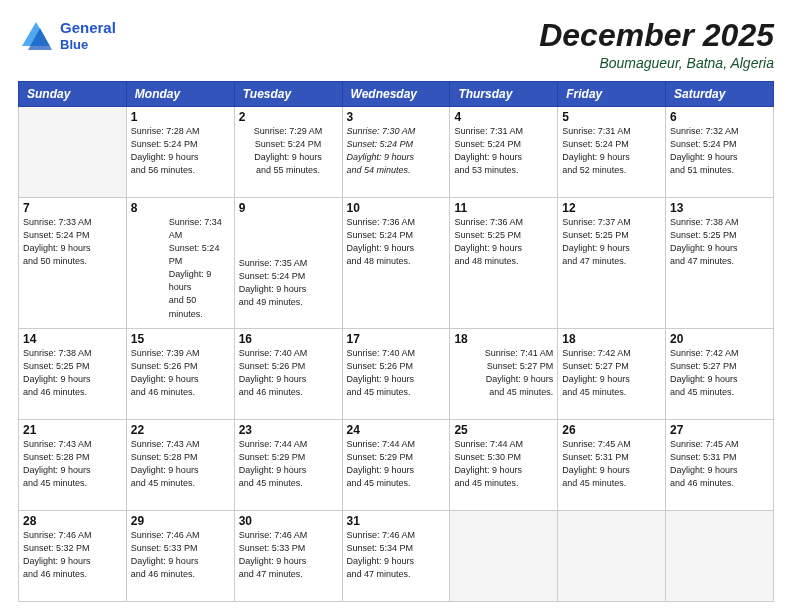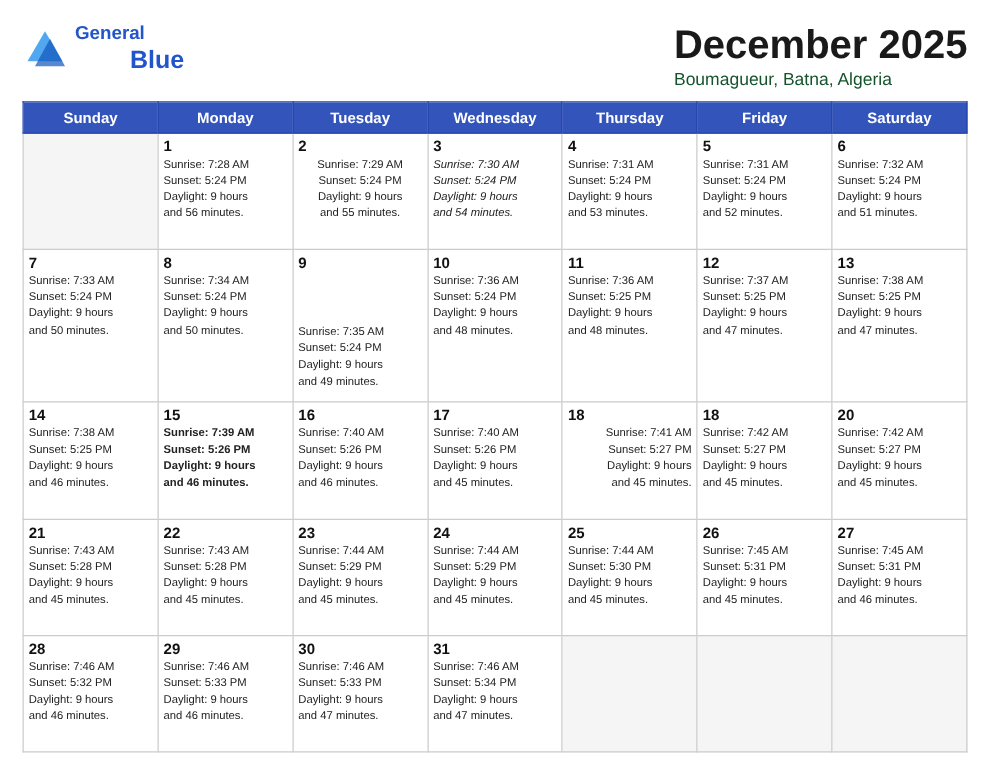--- a/index.html
+++ b/index.html
@@ -26,21 +26,22 @@
     .logo {
       display: flex;
       align-items: center;
       gap: 6px;
     }
     .logo-icon {
       width: 36px;
       height: 36px;
     }
     .title-block {
-      text-align: left;
+      text-align: right;
+      font-style: italic;
     }
     .month-title {
       font-size: 32px;
       font-weight: bold;
       color: #1a1a1a;
       line-height: 1.1;
     }
     .subtitle {
       font-size: 14px;
       color: #14532d;
@@ -50,23 +51,24 @@
       flex: 1;
       border-collapse: collapse;
       width: 100%;
       table-layout: fixed;
     }
     .calendar th {
       background: #3355bb;
       color: #fff;
       font-size: 12px;
       font-weight: bold;
-      padding: 5px 20px;
-      text-align: center;
+      padding: 5px 8px;
+      text-align: left;
       border: 1px solid #2244aa;
+      font-style: italic;
     }
     .calendar td {
       border: 1px solid #ccc;
       vertical-align: top;
       padding: 3px 4px;
       font-size: 9.5px;
       color: #222;
       height: 88px;
       background: #fff;
     }
@@ -93,21 +95,21 @@
   <div class="header">
     <div class="logo">
       <svg class="logo-icon" viewBox="0 0 36 36">
         <polygon points="18,4 32,28 4,28" fill="#3399ee" opacity="0.85"></polygon>
         <polygon points="22,10 34,32 10,32" fill="#1155bb" opacity="0.7"></polygon>
       </svg>
       <div>
         <div style="font-size:15px;font-weight:bold;color:#1a1a1a;line-height:1.2;">
           <span style="color:#2255cc;">General</span>
         </div>
-        <div style="font-size:20px;font-weight:bold;color:#2255cc;line-height:1.2;margin-left:44px;">Blue</div>
+        <div style="font-size:13px;font-weight:bold;color:#2255cc;line-height:1.2;">Blue</div>
       </div>
     </div>
     <div class="title-block">
       <div class="month-title">December 2025</div>
       <div class="subtitle">Boumagueur, Batna, Algeria</div>
     </div>
   </div>
 
   <table class="calendar">
     <thead>
@@ -170,21 +172,21 @@
         <tr>
           <td>
             <span class="day-num">7</span>
             <div class="cell-text" style="white-space: pre-line;">Sunrise: 7:33 AM
 Sunset: 5:24 PM
 Daylight: 9 hours
 and 50 minutes.</div>
           </td>
           <td>
             <span class="day-num">8</span>
-            <div class="cell-text" style="white-space: pre-line;">Sunrise: 7:34 AM
+            <div class="cell-text" style="white-space: pre-line; margin-left: 38px;">Sunrise: 7:34 AM
 Sunset: 5:24 PM
 Daylight: 9 hours
 and 50 minutes.</div>
           </td>
           <td>
             <span class="day-num">9</span>
             <div class="cell-text" style="white-space: pre-line; margin-top: 42px;">Sunrise: 7:35 AM
 Sunset: 5:24 PM
 Daylight: 9 hours
 and 49 minutes.</div>
@@ -221,21 +223,21 @@
         <tr>
           <td>
             <span class="day-num">14</span>
             <div class="cell-text" style="white-space: pre-line;">Sunrise: 7:38 AM
 Sunset: 5:25 PM
 Daylight: 9 hours
 and 46 minutes.</div>
           </td>
           <td>
             <span class="day-num">15</span>
-            <div class="cell-text" style="white-space: pre-line; font-weight: bold;">Sunrise: 7:39 AM
+            <div class="cell-text" style="white-space: pre-line;">Sunrise: 7:39 AM
 Sunset: 5:26 PM
 Daylight: 9 hours
 and 46 minutes.</div>
           </td>
           <td>
             <span class="day-num">16</span>
             <div class="cell-text" style="white-space: pre-line;">Sunrise: 7:40 AM
 Sunset: 5:26 PM
 Daylight: 9 hours
 and 46 minutes.</div>

